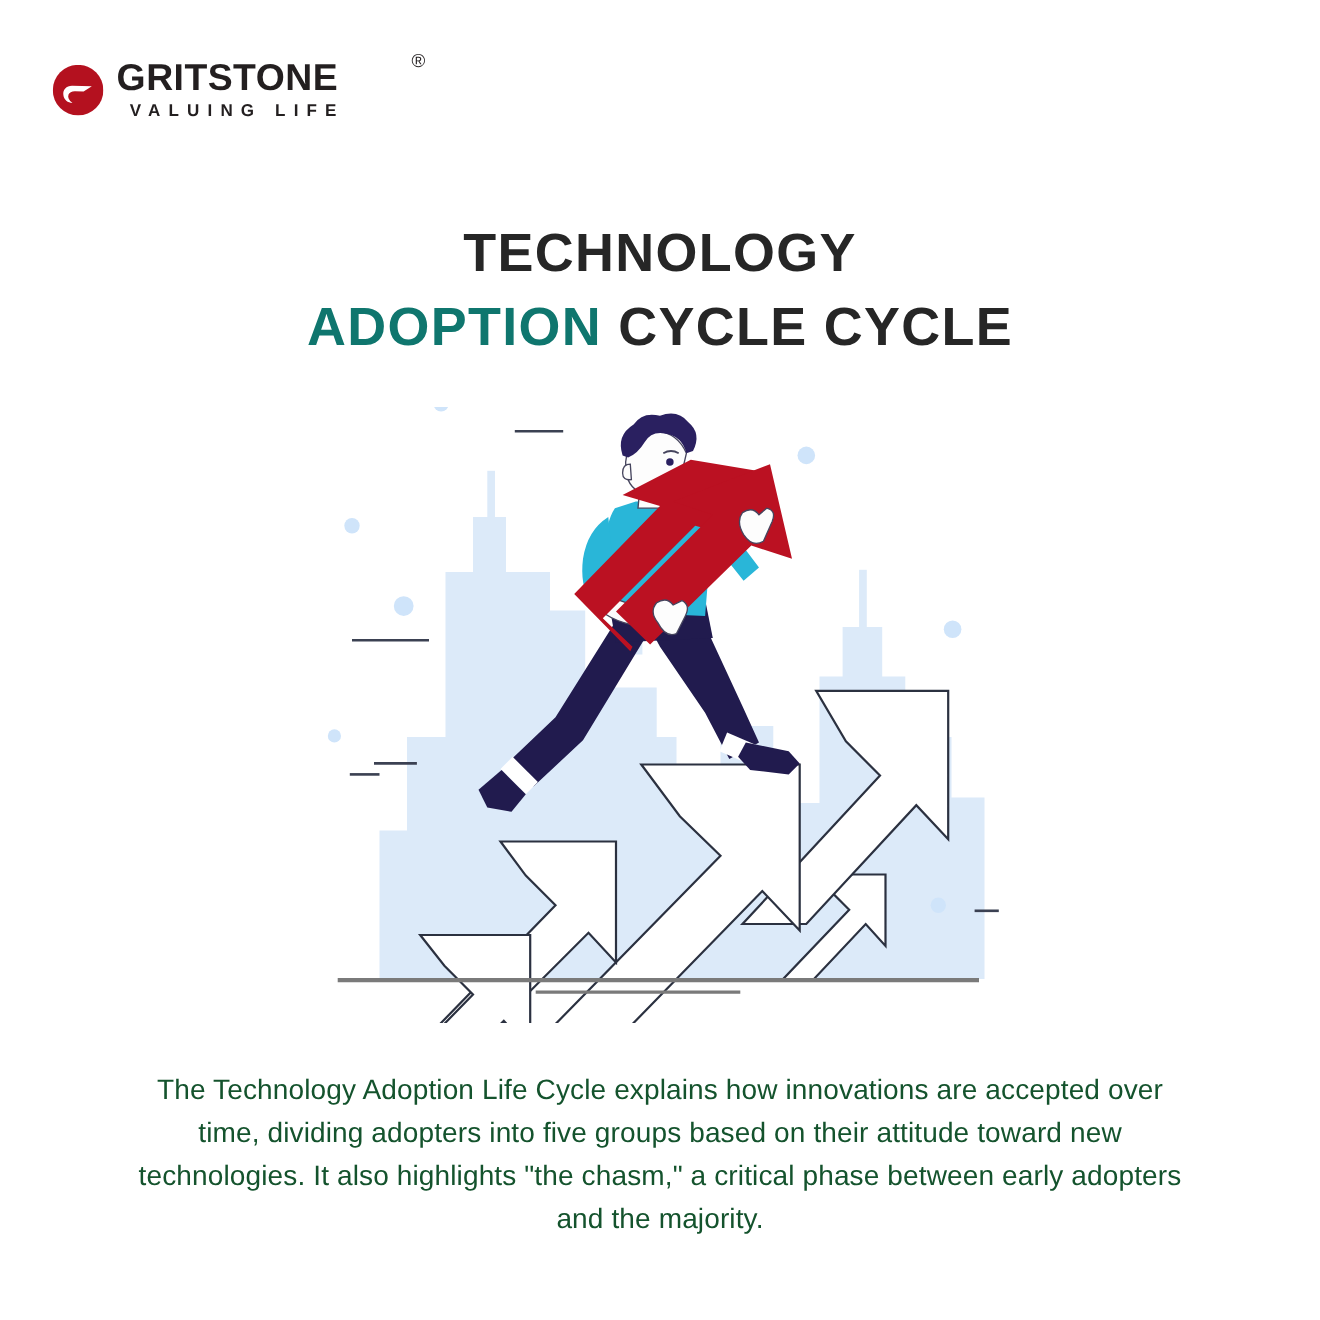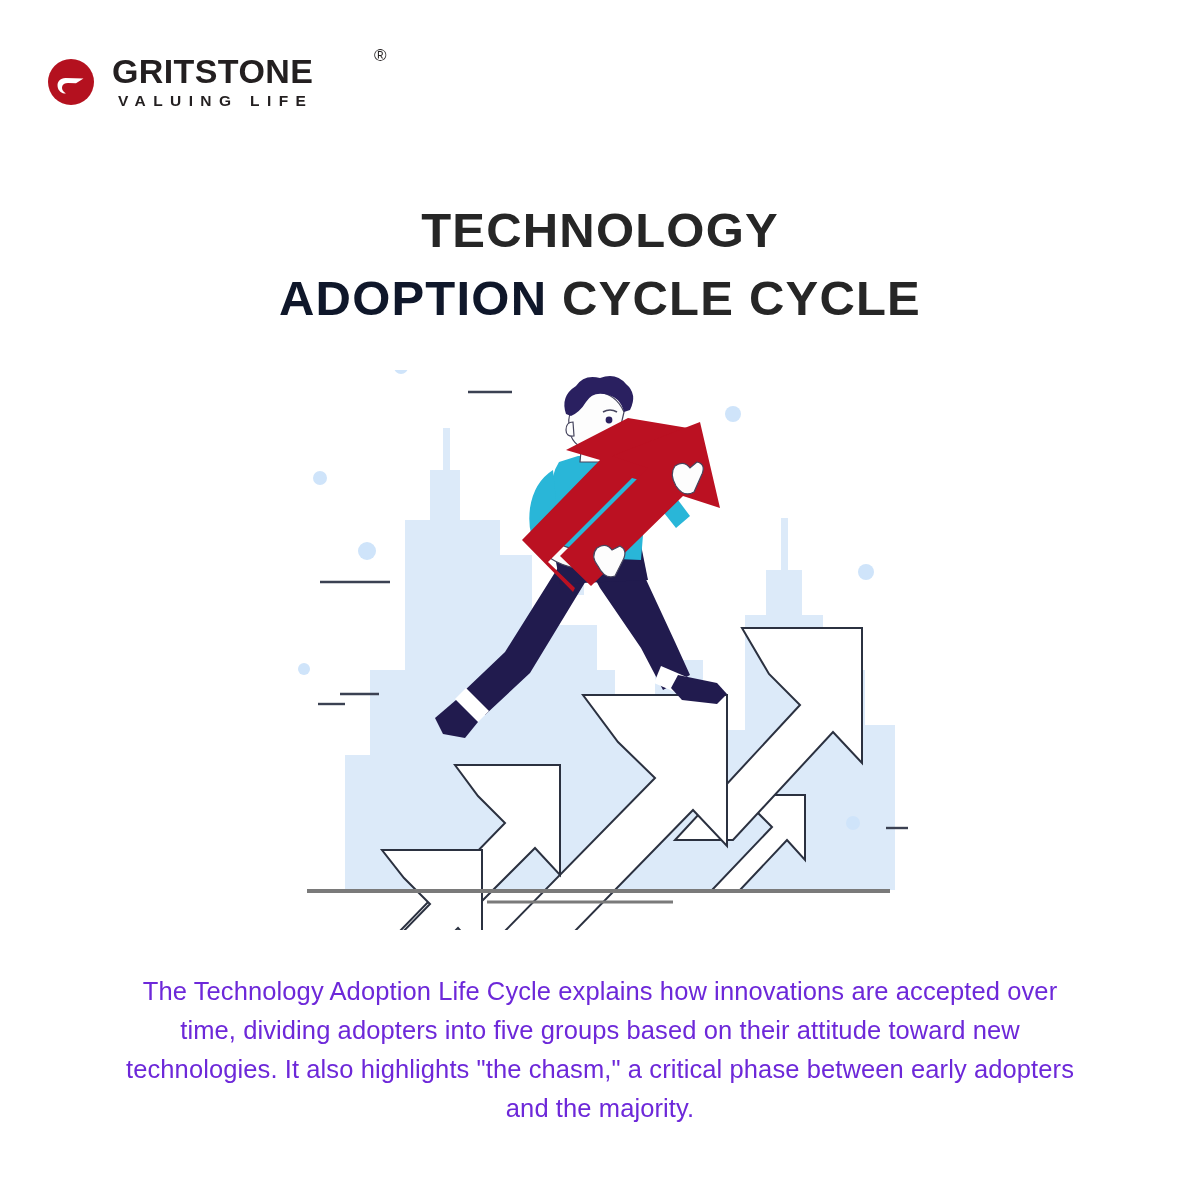--- a/index.html
+++ b/index.html
@@ -35,21 +35,20 @@
     margin-left: 12px;
     position: relative;
   }
   .logo-word {
     font-size: 34px;
     font-weight: 700;
     letter-spacing: 0.4px;
     color: #231f20;
     line-height: 38px;
     white-space: nowrap;
-    text-align: right;
   }
   .logo-tag {
     font-size: 15.5px;
     font-weight: 700;
     letter-spacing: 7.4px;
     color: #231f20;
     line-height: 20px;
     white-space: nowrap;
     margin-top: 1px;
     margin-left: 12px;
@@ -70,40 +69,40 @@
     right: 0;
     top: 196px;
     text-align: center;
     font-weight: 700;
     font-size: 49px;
     letter-spacing: 1.2px;
     line-height: 68px;
     color: #262626;
   }
   .title .ln { display: block; }
-  .title .accent { color: #0f172a; }
+  .title .accent { color: #0f766e; }
 
   
   .illustration {
     position: absolute;
     left: 0;
     top: 370px;
     width: 1200px;
     height: 560px;
   }
   .illustration svg { display: block; }
 
   
   .body-copy {
     position: absolute;
     left: 118px;
     width: 964px;
     top: 972px;
     text-align: center;
-    color: #6d28d9;
+    color: #14532d;
     font-size: 25.5px;
     line-height: 39px;
     font-weight: 400;
     letter-spacing: 0.1px;
   }
 </style>
 </head>
 <body>
 
 <div class="logo-block">

